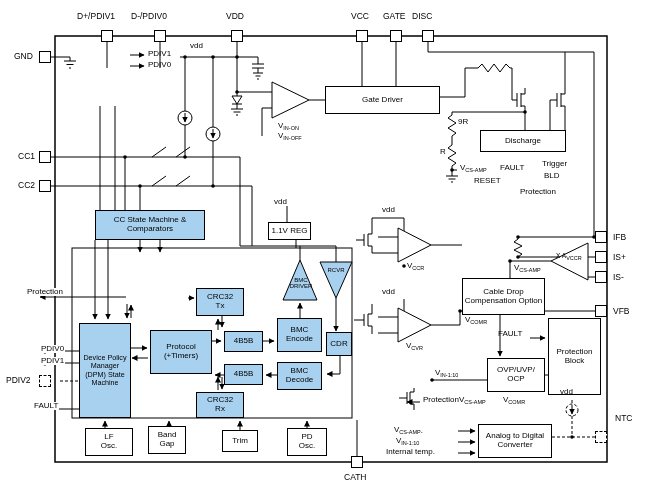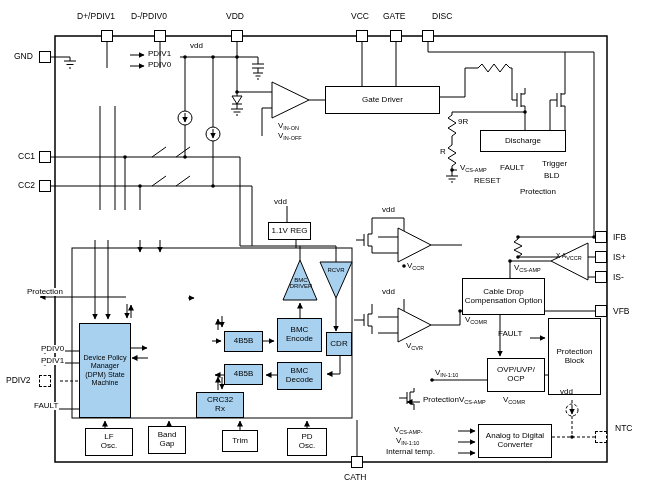--- a/index.html
+++ b/index.html
@@ -119,31 +119,40 @@
         <circle class="dot" cx="518" cy="257" r="1.8"></circle>
       <circle class="dot" cx="594" cy="237" r="1.8"></circle>
         <circle class="dot" cx="510" cy="261" r="1.8"></circle>
         <circle class="dot" cx="460" cy="311" r="1.8"></circle>
       <circle class="dot" cx="432" cy="380" r="1.8"></circle>
         <circle class="dot" cx="572" cy="437" r="1.8"></circle>
         <circle class="dot" cx="404" cy="266" r="1.8"></circle>
     </g>
   </svg>
 
+  <div class="block blue" style="left:95px;top:210px;width:110px;height:30px">
+      <span>CC State Machine &amp; Comparators</span>
+    </div>
   <div class="block" style="left:268px;top:222px;width:43px;height:18px">
       <span>1.1V REG</span>
     </div>
   <div class="block" style="left:325px;top:86px;width:115px;height:28px">
       <span>Gate Driver</span>
     </div>
   <div class="block" style="left:480px;top:130px;width:86px;height:22px">
       <span>Discharge</span>
     </div>
+  <div class="block blue" style="left:196px;top:288px;width:48px;height:28px">
+      <span style="width:32px">CRC32 Tx</span>
+    </div>
   <div class="block blue f7" style="left:79px;top:323px;width:52px;height:95px">
       <span>Device Policy Manager (DPM) State Machine</span>
+    </div>
+  <div class="block blue" style="left:150px;top:330px;width:62px;height:44px">
+      <span>Protocol (+Timers)</span>
     </div>
   <div class="block blue" style="left:224px;top:331px;width:39px;height:21px">
       <span>4B5B</span>
     </div>
   <div class="block blue" style="left:224px;top:364px;width:39px;height:21px">
       <span>4B5B</span>
     </div>
   <div class="block blue" style="left:277px;top:318px;width:45px;height:34px">
       <span style="width:34px">BMC Encode</span>
     </div>
@@ -200,30 +209,30 @@
   <div class="pin" style="left:595px;top:271px"></div>
   <div class="pin" style="left:595px;top:305px"></div>
   <div class="pin dashed" style="left:595px;top:431px"></div>
   <div class="pin" style="left:351px;top:456px"></div>
 
   <div class="lbl pinlbl" style="left:77px;top:12px">D+/PDIV1</div>
   <div class="lbl pinlbl" style="left:131px;top:12px">D-/PDIV0</div>
   <div class="lbl pinlbl" style="left:226px;top:12px">VDD</div>
   <div class="lbl pinlbl" style="left:351px;top:12px">VCC</div>
   <div class="lbl pinlbl" style="left:383px;top:12px">GATE</div>
-  <div class="lbl pinlbl" style="left:432px;top:12px">DISC</div>
+  <div class="lbl pinlbl" style="left:412px;top:12px">DISC</div>
   <div class="lbl pinlbl" style="left:14px;top:52px">GND</div>
   <div class="lbl pinlbl" style="left:18px;top:152px">CC1</div>
   <div class="lbl pinlbl" style="left:18px;top:181px">CC2</div>
   <div class="lbl pinlbl" style="left:6px;top:376px">PDIV2</div>
   <div class="lbl pinlbl" style="left:613px;top:233px">IFB</div>
   <div class="lbl pinlbl" style="left:613px;top:253px">IS+</div>
   <div class="lbl pinlbl" style="left:613px;top:273px">IS-</div>
   <div class="lbl pinlbl" style="left:613px;top:307px">VFB</div>
-  <div class="lbl pinlbl" style="left:615px;top:424px">NTC</div>
+  <div class="lbl pinlbl" style="left:615px;top:414px">NTC</div>
   <div class="lbl pinlbl" style="left:344px;top:473px">CATH</div>
 
   <div class="lbl" style="left:190px;top:42px">vdd</div>
   <div class="lbl" style="left:148px;top:50px">PDIV1</div>
   <div class="lbl" style="left:148px;top:61px">PDIV0</div>
   <div class="lbl" style="left:278px;top:122px"><span>V</span><sub>IN-ON</sub></div>
   <div class="lbl" style="left:278px;top:132px"><span>V</span><sub>IN-OFF</sub></div>
   <div class="lbl" style="left:274px;top:198px">vdd</div>
   <div class="lbl" style="left:458px;top:118px">9R</div>
   <div class="lbl" style="left:440px;top:148px">R</div>

